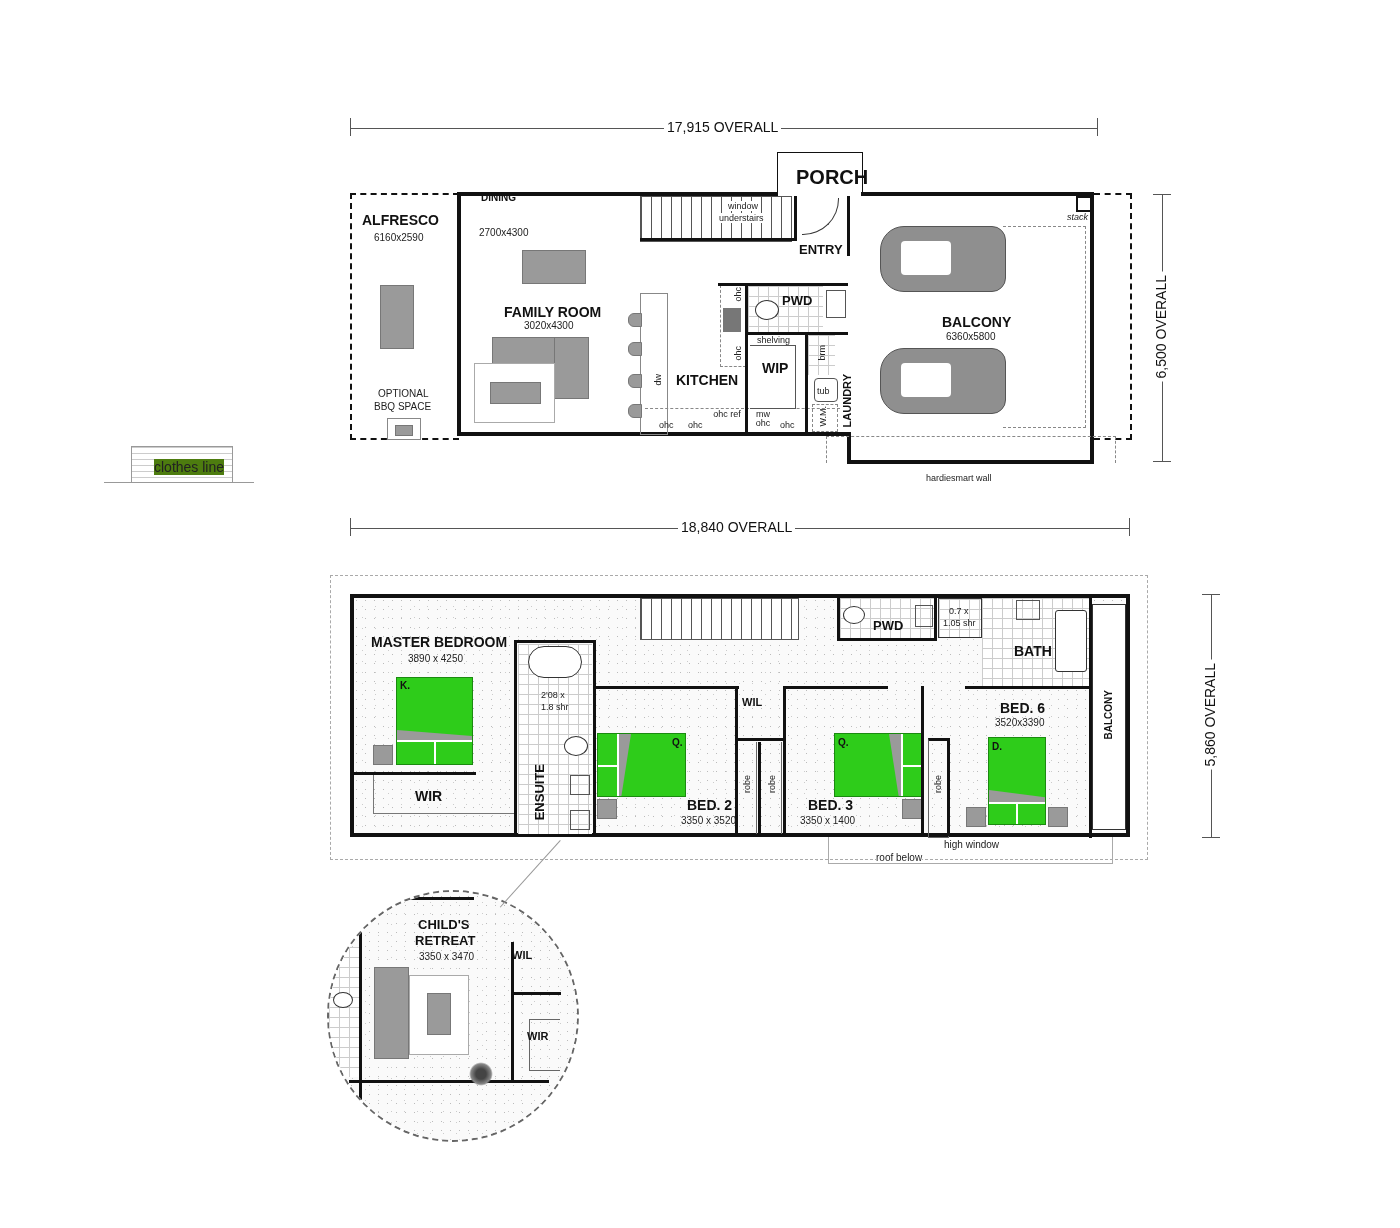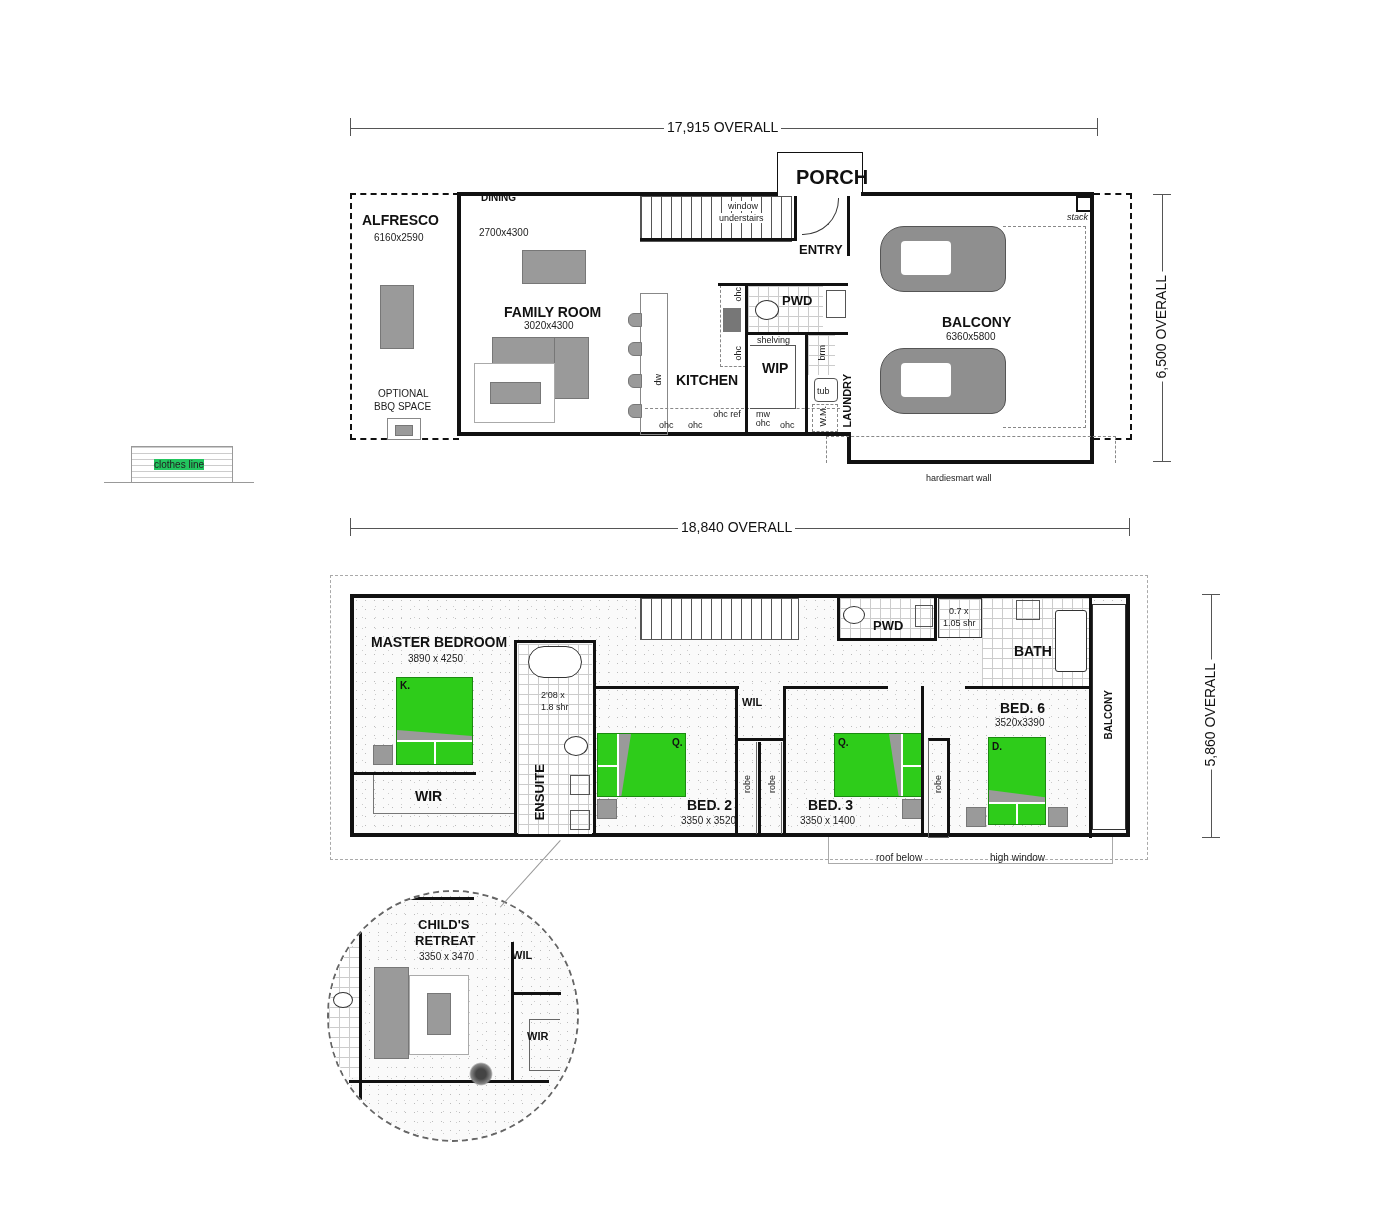--- a/index.html
+++ b/index.html
@@ -125,21 +125,21 @@
   <div class="lbl" style="left:942px;top:314px;font-size:14px;">BALCONY</div>
   <div class="sub" style="left:946px;top:331px;">6360x5800</div>
   <div class="dash" style="left:1003px;top:226px;width:82px;height:200px;border-left:none;"></div>
   <div class="abs" style="left:1076px;top:196px;width:12px;height:12px;border:2px solid #111;"></div>
   <div class="tiny" style="left:1067px;top:212px;font-style:italic;">stack</div>
   <div class="dash" style="left:1094px;top:193px;width:36px;height:243px;border:2px dashed #111;border-left:none;"></div>
   <div class="dash" style="left:826px;top:436px;width:288px;height:26px;border-top:1px dashed #888;border-bottom:none;"></div>
   <div class="tiny" style="left:926px;top:473px;">hardiesmart wall</div>
 
   <div class="abs" style="left:131px;top:446px;width:100px;height:36px;border:1px solid #999;border-bottom:none;background-image:linear-gradient(#ccc 1px,transparent 1px);background-size:100% 6px;"></div>
-  <div class="tiny" style="left:154px;top:459px;background:#22c55e;font-size:10px;">clothes line</div>
+  <div class="tiny" style="left:154px;top:459px;background:#4d7c0f;font-size:14px;">clothes line</div>
   <div class="dimline" style="left:104px;top:482px;width:150px;height:1px;background:#999;"></div>
 </div>
 
 <div>
 
   <div class="dimline" style="left:350px;top:528px;width:780px;height:1px;"></div>
   <div class="dimline" style="left:350px;top:518px;width:1px;height:18px;"></div>
   <div class="dimline" style="left:1129px;top:518px;width:1px;height:18px;"></div>
   <div class="dim" style="left:678px;top:519px;">18,840  OVERALL</div>
 
@@ -247,21 +247,21 @@
   <div class="abs" style="left:1016px;top:600px;width:22px;height:18px;border:1px solid #555;"></div>
   <div class="lbl" style="left:1014px;top:643px;font-size:14px;">BATH</div>
   <div class="abs" style="left:1055px;top:610px;width:30px;height:60px;border:1px solid #333;border-radius:3px;background:#fff;"></div>
   <div class="wall" style="left:1089px;top:598px;width:3px;height:240px;"></div>
 
   <div class="abs" style="left:1092px;top:604px;width:32px;height:224px;border:1px solid #333;background:#fff;"></div>
   <div class="lbl vert" style="left:1103px;top:690px;font-size:10px;">BALCONY</div>
 
   <div class="abs" style="left:828px;top:837px;width:283px;height:26px;border:1px solid #aaa;border-top:none;"></div>
   <div class="tiny" style="left:876px;top:852px;background:#fff;font-size:10px;">roof below</div>
-  <div class="tiny" style="left:990px;top:839px;font-size:10px;margin-top:13px;">high window</div>
+  <div class="tiny" style="left:944px;top:839px;font-size:10px;">high window</div>
 </div>
 
 <div class="abs" style="left:327px;top:890px;width:248px;height:248px;border-radius:50%;border:2px dashed #666;overflow:hidden;">
   <div class="abs speckle" style="left:0;top:0;width:248px;height:248px;"></div>
   <div class="abs tiles" style="left:0;top:55px;width:30px;height:130px;"></div>
   <div class="wall" style="left:30px;top:30px;width:3px;height:180px;"></div>
   <div class="wall" style="left:20px;top:188px;width:200px;height:3px;"></div>
   <div class="wall" style="left:65px;top:5px;width:80px;height:3px;"></div>
   <div class="abs" style="left:4px;top:100px;width:18px;height:14px;border:1px solid #333;border-radius:50%;background:#fff;"></div>
   <div class="grey" style="left:45px;top:75px;width:33px;height:90px;"></div>

